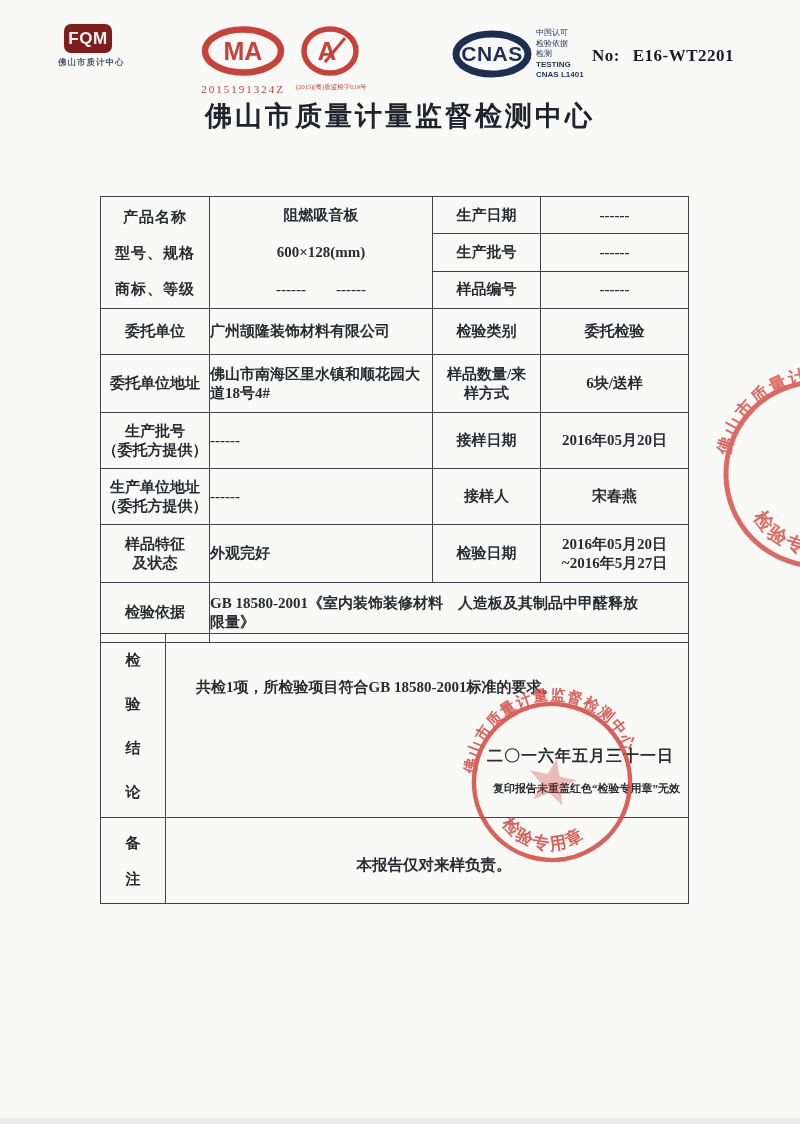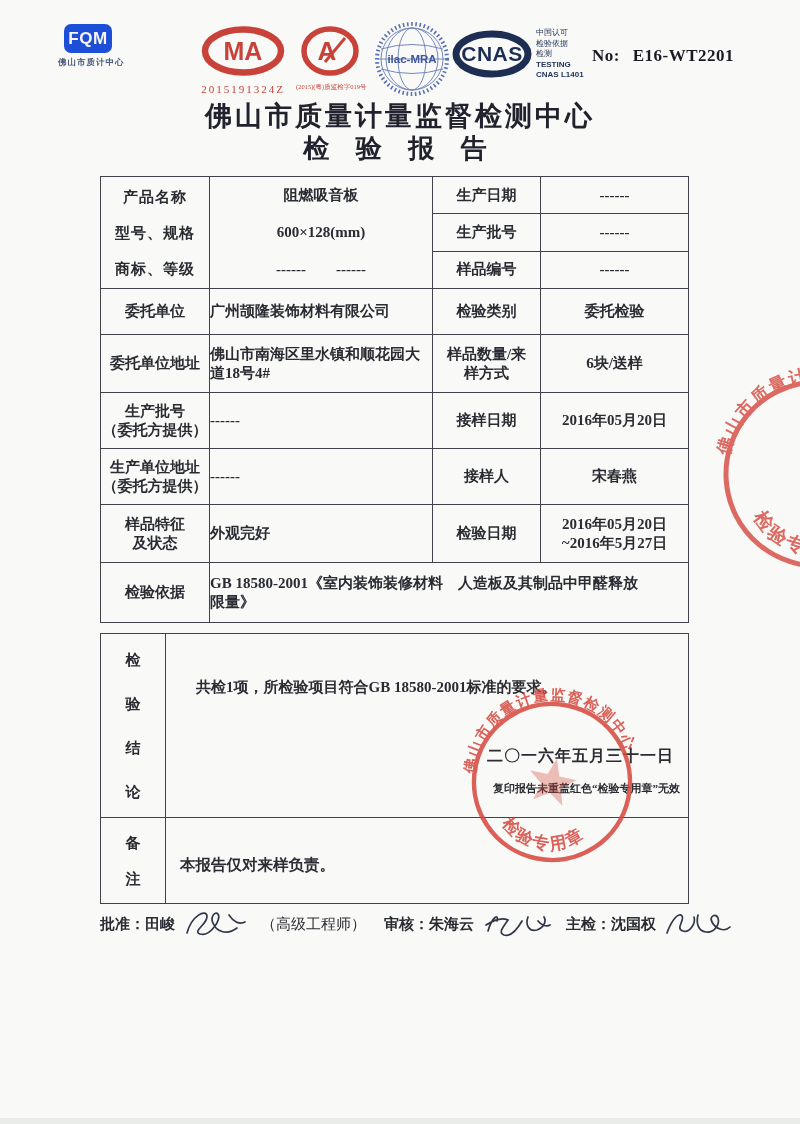--- a/index.html
+++ b/index.html
@@ -7,21 +7,21 @@
     position:relative;width:800px;height:1124px;margin:0 auto;
     background:#f9faf7;overflow:hidden;
     font-family:"Liberation Serif","DejaVu Serif",serif;
     color:#2a2b33;
   }
   .page::after{content:"";position:absolute;left:0;bottom:0;width:100%;height:6px;background:#e9ece9;}
   .abs{position:absolute;}
 
   
   .fqm-box{left:58px;top:24px;width:60px;text-align:center;}
-  .fqm-badge{display:inline-block;width:48px;height:29px;background:#1d4ed8;border-radius:7px;
+  .fqm-badge{display:inline-block;width:48px;height:29px;background:#7f1d1d;border-radius:7px;
     color:#f6f7f4;font-family:"Liberation Sans",sans-serif;font-weight:bold;font-size:17px;
     line-height:29px;letter-spacing:.5px;}
   .fqm-cap{margin-top:4px;font-size:8.5px;color:#4a5878;letter-spacing:1px;font-weight:bold;white-space:nowrap;}
 
   .cma-box{left:198px;top:26px;width:90px;text-align:center;}
   .cal-box{left:296px;top:26px;width:68px;text-align:center;}
   .mark-code{color:#c8423a;font-size:11px;letter-spacing:2px;margin-top:3px;white-space:nowrap;}
   .mark-code.tiny{font-size:6.5px;letter-spacing:0;}
 
   .ilac-box{left:372px;top:20px;width:80px;text-align:center;}
@@ -32,39 +32,39 @@
 
   
   .title1{left:0;top:98px;width:100%;text-align:center;font-size:27px;font-weight:bold;letter-spacing:3px;color:#21222d;}
   .title2{left:0;top:131px;width:100%;text-align:center;font-size:26px;font-weight:bold;letter-spacing:10px;color:#21222d;}
   .meta-line{left:100px;top:166px;width:588px;display:flex;justify-content:space-between;font-size:14px;}
   .meta-line .pg{letter-spacing:2px;font-weight:bold;}
 
   
   table.tbl{border-collapse:collapse;table-layout:fixed;position:absolute;left:100px;}
   table.tbl td{border:1.7px solid #41424c;font-size:15px;vertical-align:middle;padding:0;overflow:hidden;}
-  table.tblA{top:176px;width:588px;}
+  table.tblA{top:196px;width:588px;}
   table.tblB{top:633px;width:588px;}
   td.lbl{font-weight:bold;text-align:center;}
   td.val{font-weight:bold;}
   td.center{text-align:center;}
   td.leftpad{padding-left:13px;padding-right:6px;}
   .pre{white-space:pre-line;}
   .h37{height:37px;}.h46{height:46px;}.h58{height:58px;}.h56{height:56px;}.h60{height:60px;}
   .h184{height:184px;}.h86{height:86px;}
   .prodlbl{line-height:36px;letter-spacing:1px;}
   .prodval{line-height:37px;}
   .vert{font-size:16px;font-weight:bold;line-height:44px;vertical-align:top;padding-top:12px;text-align:center;}
   .vert2{font-size:16px;font-weight:bold;line-height:36px;vertical-align:middle;text-align:center;}
   .concl-cell{position:relative;vertical-align:top;}
   .concl-text{position:absolute;left:30px;top:44px;font-weight:bold;font-size:15px;}
   .concl-date{position:absolute;right:14px;top:112px;font-weight:bold;font-size:16px;letter-spacing:1px;}
   .concl-notice{position:absolute;right:8px;top:147px;font-weight:bold;font-size:11px;}
   .remark-cell{vertical-align:top;}
-  .remark-text{padding:10px 0 0 14px;font-weight:bold;font-size:15.5px;}
+  .remark-text{padding:10px 0 0 14px;font-weight:bold;font-size:15.5px;text-align:center;}
 
   
   .footer{left:100px;top:906px;width:620px;display:flex;align-items:center;font-size:15px;font-weight:bold;white-space:nowrap;}
   .footer .plain{font-weight:normal;}
   .sig{margin:0 4px;flex:none;}
 
   
   .stamp{pointer-events:none;}
 </style>
 </head>
@@ -87,30 +87,20 @@
 
   <div class="abs cal-box">
     <svg width="62" height="50" viewBox="0 0 62 50">
       <ellipse cx="31" cy="25" rx="26" ry="22" fill="none" stroke="#c8423a" stroke-width="5.5"></ellipse>
       <text x="28" y="34" text-anchor="middle" fill="#c8423a" font-family="Liberation Sans,sans-serif" font-weight="bold" font-size="26">A</text>
       <line x1="26" y1="36" x2="46" y2="12" stroke="#c8423a" stroke-width="3"></line>
     </svg>
     <div class="mark-code tiny">(2015)(粤)质监检字019号</div>
   </div>
 
-  <div class="abs ilac-box">
-    <svg width="78" height="78" viewBox="0 0 78 78">
-      <circle cx="39" cy="39" r="35" fill="none" stroke="#5a70b0" stroke-width="4" stroke-dasharray="1.6 2.6"></circle>
-      <circle cx="39" cy="39" r="31" fill="none" stroke="#7487bd" stroke-width="1"></circle>
-      <path d="M8,29 Q39,20 70,29 M8,49 Q39,58 70,49 M5,39 L73,39" fill="none" stroke="#7487bd" stroke-width="1"></path>
-      <ellipse cx="39" cy="39" rx="14" ry="31" fill="none" stroke="#7487bd" stroke-width="1"></ellipse>
-      <ellipse cx="39" cy="39" rx="26" ry="31" fill="none" stroke="#7487bd" stroke-width="1"></ellipse>
-      <text x="39" y="43" text-anchor="middle" fill="#3d56a0" font-family="Liberation Sans,sans-serif" font-weight="bold" font-size="11.5">ilac-MRA</text>
-    </svg>
-  </div>
 
   <div class="abs cnas-box">
     <svg width="80" height="48" viewBox="0 0 80 48">
       <ellipse cx="40" cy="24" rx="36" ry="20" fill="none" stroke="#1d2e52" stroke-width="7"></ellipse>
       <text x="40" y="31" text-anchor="middle" fill="#1d2e52" font-family="Liberation Sans,sans-serif" font-weight="bold" font-size="21" letter-spacing="0.5">CNAS</text>
     </svg>
   </div>
 
   <div class="abs cnas-txt">
     <div>中国认可</div>
@@ -119,21 +109,20 @@
     <div class="b">TESTING</div>
     <div class="b">CNAS L1401</div>
   </div>
 
   <div class="abs report-no">
     <span>No:</span>
     <span style="margin-left:8px;">E16-WT2201</span>
   </div>
 
   <div class="abs title1">佛山市质量计量监督检测中心</div>
-  <div class="abs title2">检 验 报 告</div>
 
 
   <table class="tbl tblA">
     <colgroup>
         <col style="width:109px">
         <col style="width:223px">
         <col style="width:108px">
         <col style="width:148px">
       </colgroup>
     <tbody>
@@ -218,38 +207,20 @@
     <tr class="h86">
       <td class="vert2 pre">备
 注</td>
       <td class="remark-cell">
         <div class="remark-text">本报告仅对来样负责。</div>
       </td>
     </tr>
   </tbody>
     </table>
 
-  <div class="abs footer">
-    <span>批准：</span>
-      <span>田峻</span>
-    <svg class="sig" width="70" height="36" viewBox="0 0 70 36">
-      <path d="M8,27 C13,9 27,3 28,10 C29,18 13,25 21,28 C31,31 43,13 39,8 C36,5 31,11 34,17 C37,25 47,30 58,22 M50,9 C54,15 60,19 66,16" fill="none" stroke="#313748" stroke-width="1.7" stroke-linecap="round"></path>
-    </svg>
-    <span class="plain" style="margin-right:18px;margin-left:8px;">（高级工程师）</span>
-    <span>审核：</span>
-      <span>朱海云</span>
-    <svg class="sig" width="74" height="34" viewBox="0 0 74 34">
-      <path d="M10,24 C14,10 21,6 19,14 M8,18 C16,13 24,10 30,13 C25,20 20,26 26,28 C33,30 40,21 44,14 M50,10 C47,18 51,25 59,23 C65,21 69,15 66,10 M60,14 C63,18 68,20 72,18" fill="none" stroke="#313748" stroke-width="1.7" stroke-linecap="round"></path>
-    </svg>
-    <span style="margin-left:10px;">主检：</span>
-      <span>沈国权</span>
-    <svg class="sig" width="72" height="34" viewBox="0 0 72 34">
-      <path d="M7,26 C12,12 19,5 22,9 C25,13 15,22 23,24 C30,26 36,16 34,10 M38,8 C36,16 38,24 46,25 C54,26 60,18 58,11 C56,6 49,9 52,15 C55,21 64,26 70,20" fill="none" stroke="#313748" stroke-width="1.7" stroke-linecap="round"></path>
-    </svg>
-  </div>
 
   <svg class="abs stamp" style="left:704px;top:360px;" width="230" height="230" viewBox="0 0 230 230">
     <defs>
       <path id="ring1" d="M 24.4,128 A 92,92 0 1 1 205.6,128"></path>
       <path id="bot1" d="M 62,170 A 68,68 0 0 0 166,170"></path>
     </defs>
     <g transform="rotate(18 114 114)" opacity="0.8">
       <circle cx="114" cy="114" r="92" fill="none" stroke="#d5463d" stroke-width="5"></circle>
       <text font-size="17.5" font-weight="bold" fill="#d5463d" letter-spacing="2">
         <textPath href="#ring1" startOffset="4">佛山市质量计量监督检测中心</textPath>

